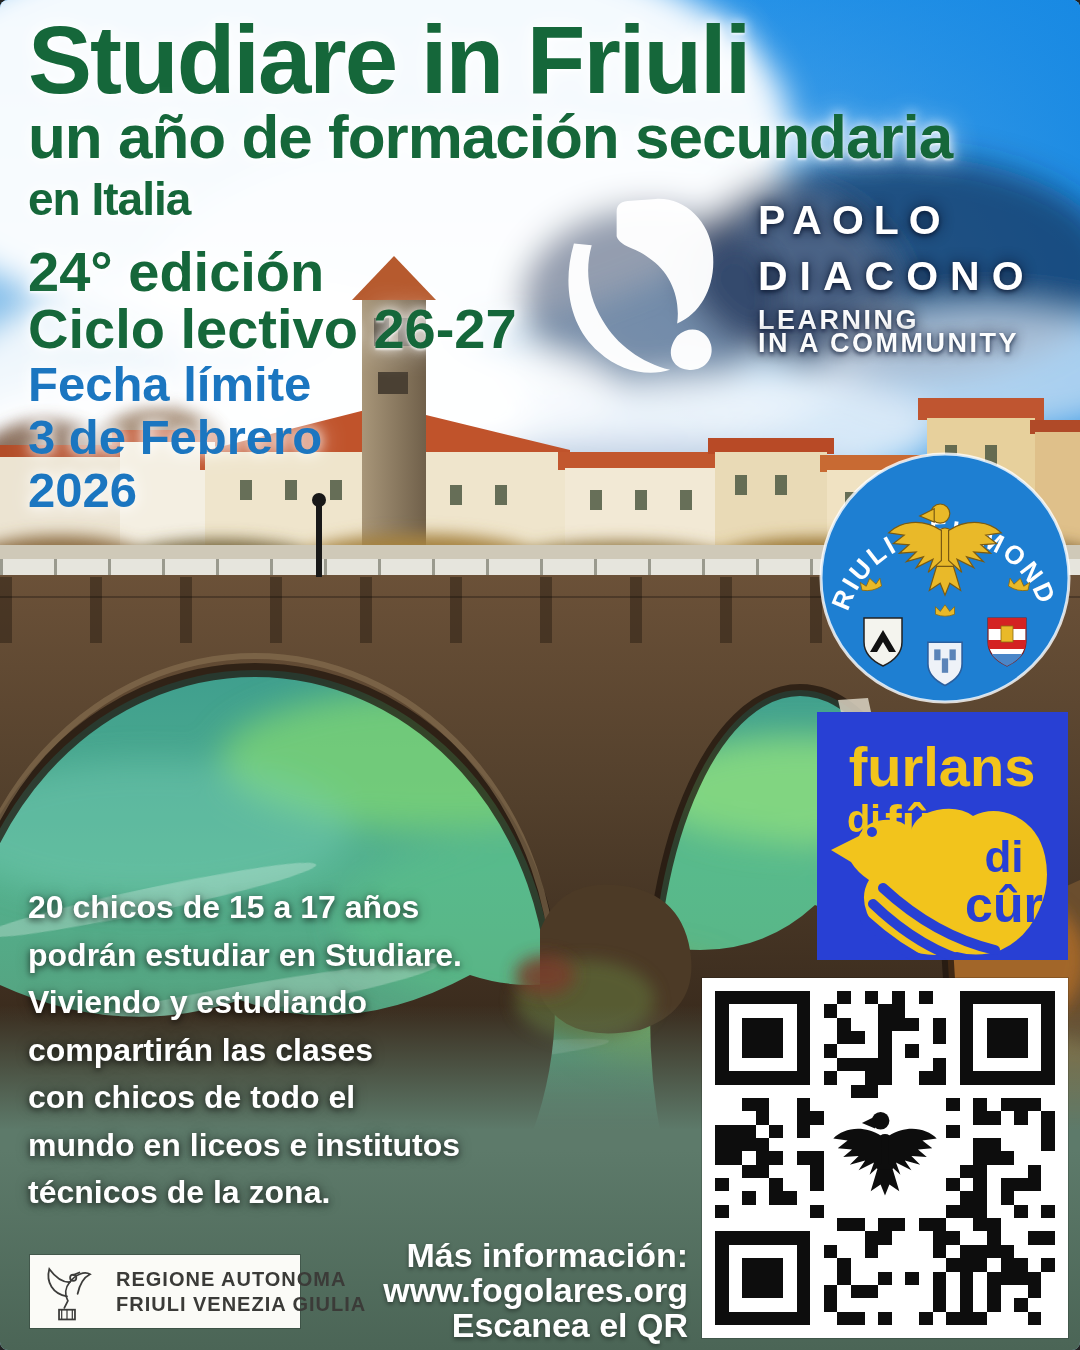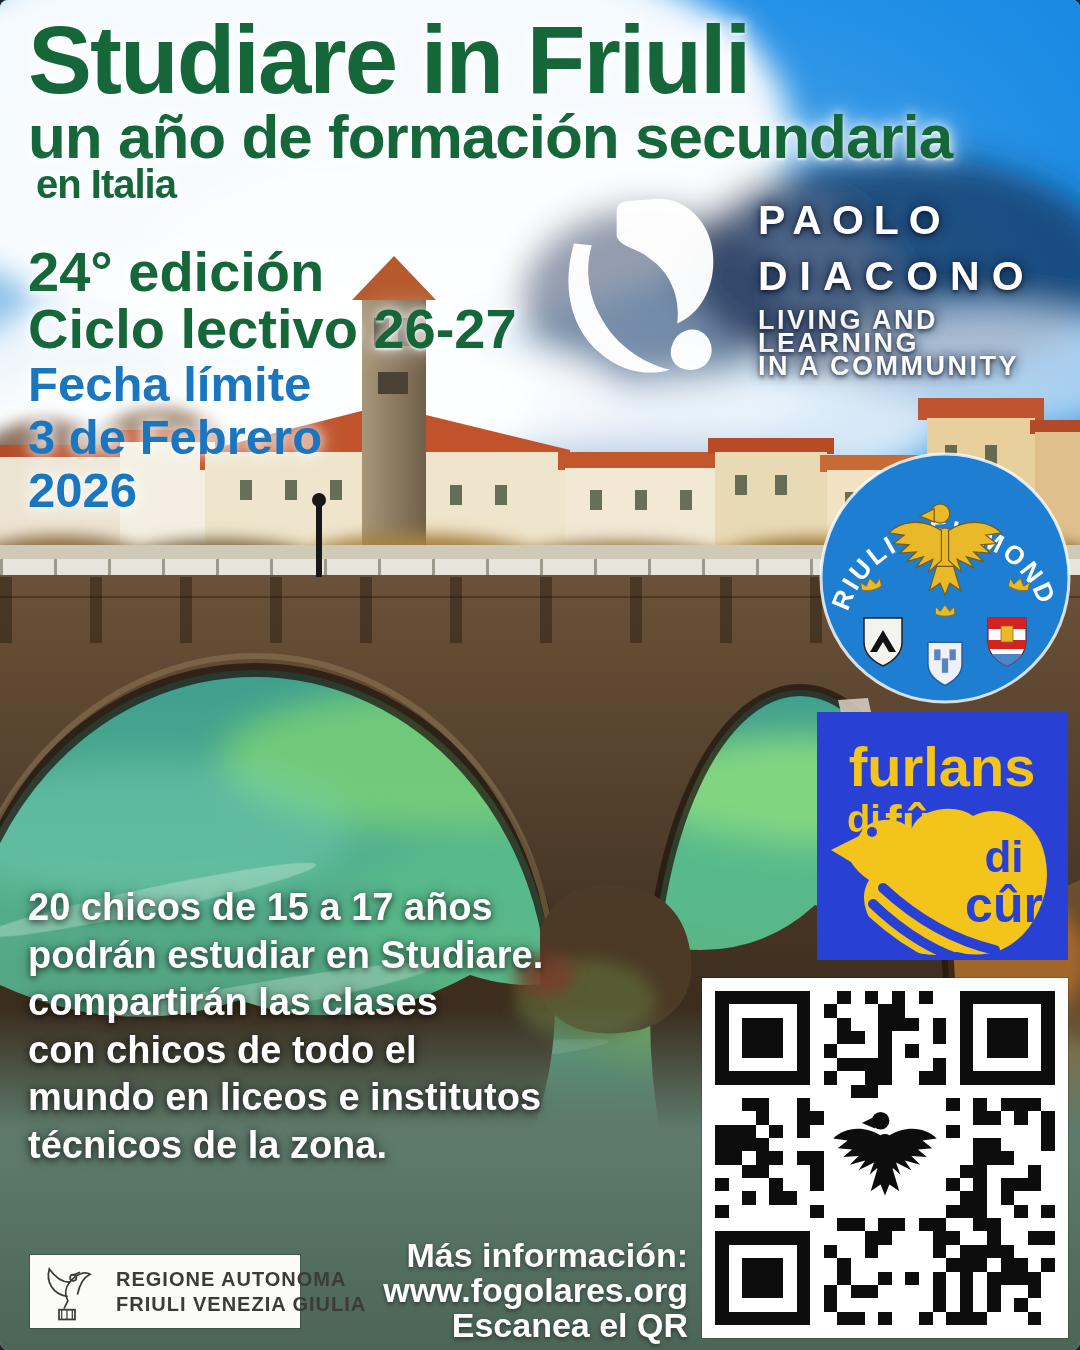--- a/index.html
+++ b/index.html
@@ -13,21 +13,21 @@
   .scene{position:absolute;inset:0;width:100%;height:100%;}
 
   
   .green-txt{
     position:absolute;left:28px;color:#15673a;font-weight:700;line-height:1;
     text-shadow:0 0 12px rgba(255,255,255,.95),0 0 28px rgba(255,255,255,.85),0 2px 2px rgba(255,255,255,.6);
     white-space:nowrap;
   }
   .title{top:12px;font-size:96px;letter-spacing:-2px;}
   .sub1{top:106px;font-size:62px;letter-spacing:-1px;}
-  .sub2{top:164px;font-size:40px;letter-spacing:-1px;margin-left:8px;}
+  .sub2{top:176px;font-size:46px;letter-spacing:-1px;}
   .edition{top:244px;font-size:56px;}
   .ciclo{top:301px;font-size:56px;}
 
   
   .deadline{
     position:absolute;left:28px;top:358px;color:#1b76c0;font-weight:700;
     font-size:49px;line-height:53px;white-space:nowrap;
     text-shadow:0 0 12px rgba(255,255,255,.95),0 0 26px rgba(255,255,255,.8);
   }
 
@@ -39,21 +39,21 @@
   .pd-name2{font-size:41px;font-weight:700;letter-spacing:12px;line-height:1;margin-top:15px;}
   .pd-tag{margin-top:12px;font-size:27px;font-weight:700;letter-spacing:2.5px;line-height:23px;opacity:.97;}
 
   
   .fnm-badge{position:absolute;left:819px;top:450px;width:252px;height:256px;}
   .furlans{position:absolute;left:817px;top:712px;width:251px;height:248px;}
 
   
   .body-text{
     position:absolute;left:28px;top:884px;color:#fff;font-weight:700;
-    font-size:38px;line-height:47.5px;white-space:nowrap;
+    font-size:32px;line-height:47.5px;white-space:nowrap;
     text-shadow:0 2px 6px rgba(0,0,0,.6),0 0 14px rgba(0,0,0,.35);
   }
 
   
   .qr-box{
     position:absolute;left:702px;top:978px;width:366px;height:360px;
     background:#fff;padding:13px;box-shadow:0 0 0 1px rgba(0,0,0,.15);
   }
   .qr-box svg{position:absolute;}
   .qr-grid{left:13px;top:13px;width:340px;height:334px;shape-rendering:crispEdges;}
@@ -270,21 +270,20 @@
     <g fill="#ffffff" opacity=".97">
       <path d="M14,28 C7,52 12,75 28,89 C40,100 56,103 68,99 C52,95 38,85 30,71 C22,58 20,43 24,29 Z"></path>
       <path d="M38,24 L38,10 Q38,4 46,4 L60,3 C76,2 90,15 92,33 C94,51 86,67 72,73 C74,58 68,44 56,36 C48,30 40,30 38,24 Z"></path>
       <path d="M72,80 C80,73 89,77 91,85 C93,93 87,100 78,99 C69,98 65,89 72,80 Z"></path>
     </g>
   </svg>
   <div class="pd-text">
     <div class="pd-name1">PAOLO</div>
     <div class="pd-name2">DIACONO</div>
     <div class="pd-tag">
-      <div>LIVING AND</div>
       <div>LEARNING</div>
       <div>IN A COMMUNITY</div>
     </div>
   </div>
 
   <svg class="fnm-badge" viewBox="-126 -128 252 256" aria-hidden="true">
     <defs>
         <path id="fnm-arc" d="M -97,34 A 101,101 0 0 1 97,34" fill="none"></path>
       </defs>
     <circle cx="0" cy="0" r="124" fill="#1e7fd2" stroke="rgba(255,255,255,.8)" stroke-width="3"></circle>
@@ -336,20 +335,21 @@
         <path d="M48,208 Q92,248 138,262"></path>
       </g>
     </g>
     <text x="187" y="160" text-anchor="middle" font-size="44" font-weight="bold" fill="#2840d4">di</text>
     <text x="187" y="210" text-anchor="middle" font-size="50" font-weight="bold" fill="#2840d4">cûr</text>
   </svg>
 
   <div class="body-text">
     <div>20 chicos de 15 a 17 años</div>
     <div>podrán estudiar en Studiare.</div>
+    <div>Viviendo y estudiando</div>
     <div>compartirán las clases</div>
     <div>con chicos de todo el</div>
     <div>mundo en liceos e institutos</div>
     <div>técnicos de la zona.</div>
   </div>
 
   <div class="qr-box">
     <svg id="qr-grid" class="qr-grid" viewBox="0 0 25 25" preserveAspectRatio="none" fill="#0d0d0d" aria-hidden="true">
         <rect x="9" y="0" width="1" height="1"></rect>
         <rect x="11" y="0" width="1" height="1"></rect>

